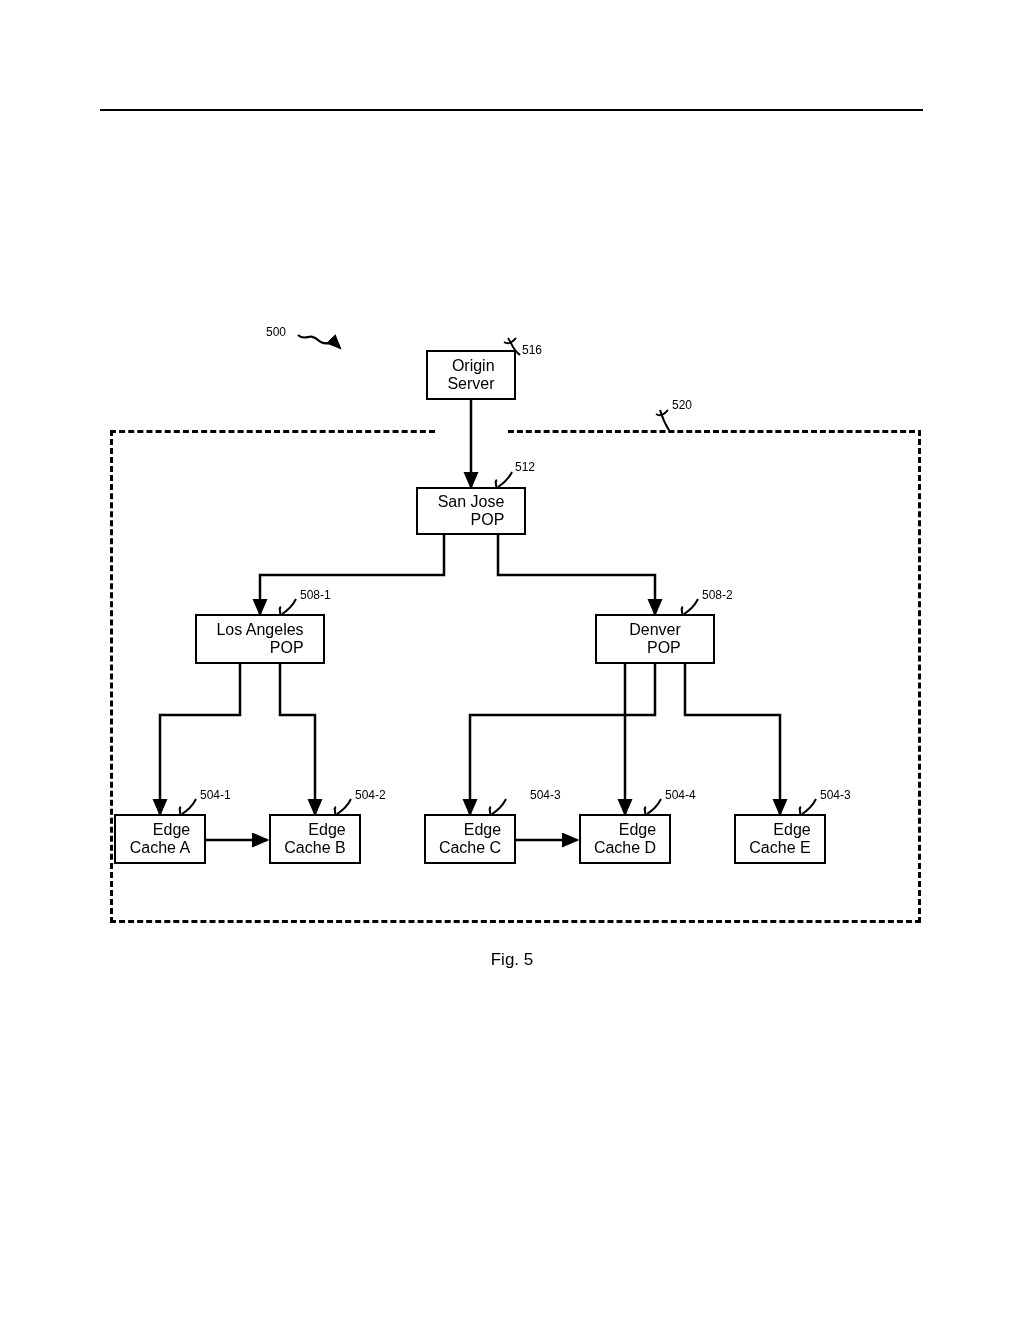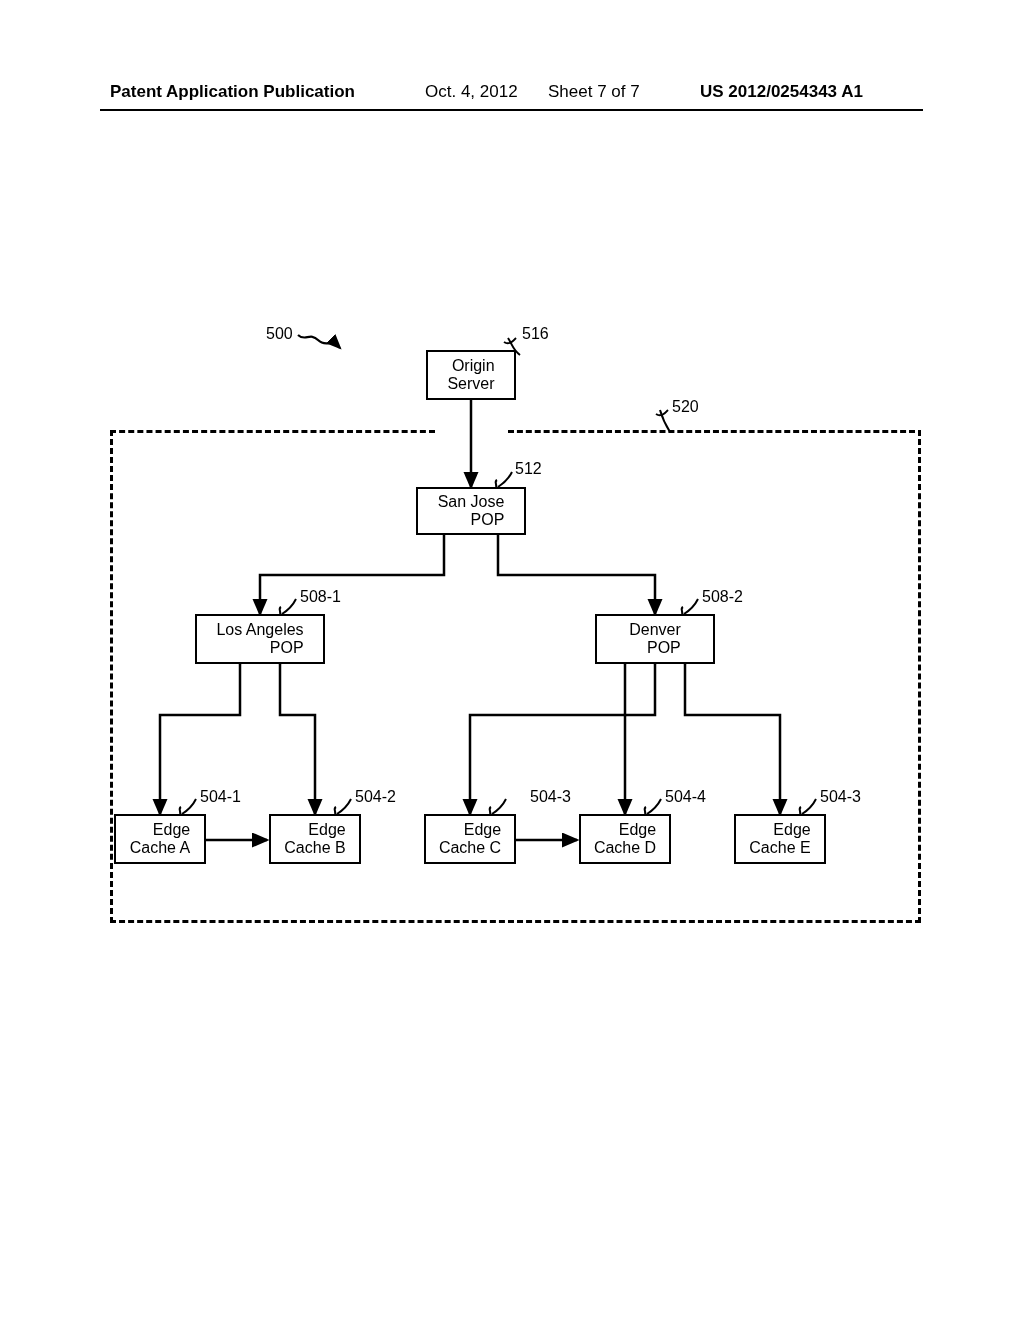--- a/index.html
+++ b/index.html
@@ -75,21 +75,21 @@
     line-height: 1.15;
     display: flex;
     align-items: center;
     justify-content: center;
     box-sizing: border-box;
     padding: 2px 4px;
   }
 
   .ref-label {
     position: absolute;
-    font-size: 16px;
+    font-size: 12px;
     text-align: center;
   }
 
   
   .dashed-boundary {
     position: absolute;
     border: 3px dashed #000;
     border-top: none;
   }
   .dashed-top-left {
@@ -116,26 +116,20 @@
     width: 1024px;
     text-align: center;
     font-size: 17px;
   }
 </style>
 </head>
 <body>
 
 <div class="page">
 
-  <div class="header">
-    <span class="header-left">Patent Application Publication</span>
-    <span class="header-date">Oct. 4, 2012</span>
-    <span class="header-sheet">Sheet 7 of 7</span>
-    <span class="header-right">US 2012/0254343 A1</span>
-  </div>
   <div class="header-line"></div>
 
   <div class="diagram">
 
     <div class="dashed-top-left" style="left:10px; top:110px; width:325px; height:0;"></div>
     <div class="dashed-top-right" style="left:408px; top:110px; width:407px; height:0;"></div>
     <div class="dashed-boundary" style="left:10px; top:110px; width:805px; height:490px;"></div>
 
     <svg class="connections" viewBox="0 0 825 620">
       <defs>
@@ -214,27 +208,28 @@
     <div class="box" style="left:169px; top:494px; width:92px; height:50px; white-space:pre-line;">Edge
 Cache B</div>
     <div class="box" style="left:324px; top:494px; width:92px; height:50px; white-space:pre-line;">Edge
 Cache C</div>
     <div class="box" style="left:479px; top:494px; width:92px; height:50px; white-space:pre-line;">Edge
 Cache D</div>
     <div class="box" style="left:634px; top:494px; width:92px; height:50px; white-space:pre-line;">Edge
 Cache E</div>
 
     <span class="ref-label" style="left:166px; top:5px;">500</span>
-    <span class="ref-label" style="left:422px; top:5px;">516</span>
+    <span class="ref-label" style="left:422px; top:23px;">516</span>
     <span class="ref-label" style="left:572px; top:78px;">520</span>
     <span class="ref-label" style="left:415px; top:140px;">512</span>
     <span class="ref-label" style="left:200px; top:268px;">508-1</span>
     <span class="ref-label" style="left:602px; top:268px;">508-2</span>
     <span class="ref-label" style="left:100px; top:468px;">504-1</span>
     <span class="ref-label" style="left:255px; top:468px;">504-2</span>
     <span class="ref-label" style="left:410px; top:468px;margin-left:20px;">504-3</span>
     <span class="ref-label" style="left:565px; top:468px;">504-4</span>
     <span class="ref-label" style="left:720px; top:468px;">504-3</span>
 
   </div>
 
+  <div class="fig-caption">Fig. 5</div>
 
 </div>
 
 </body></html>

